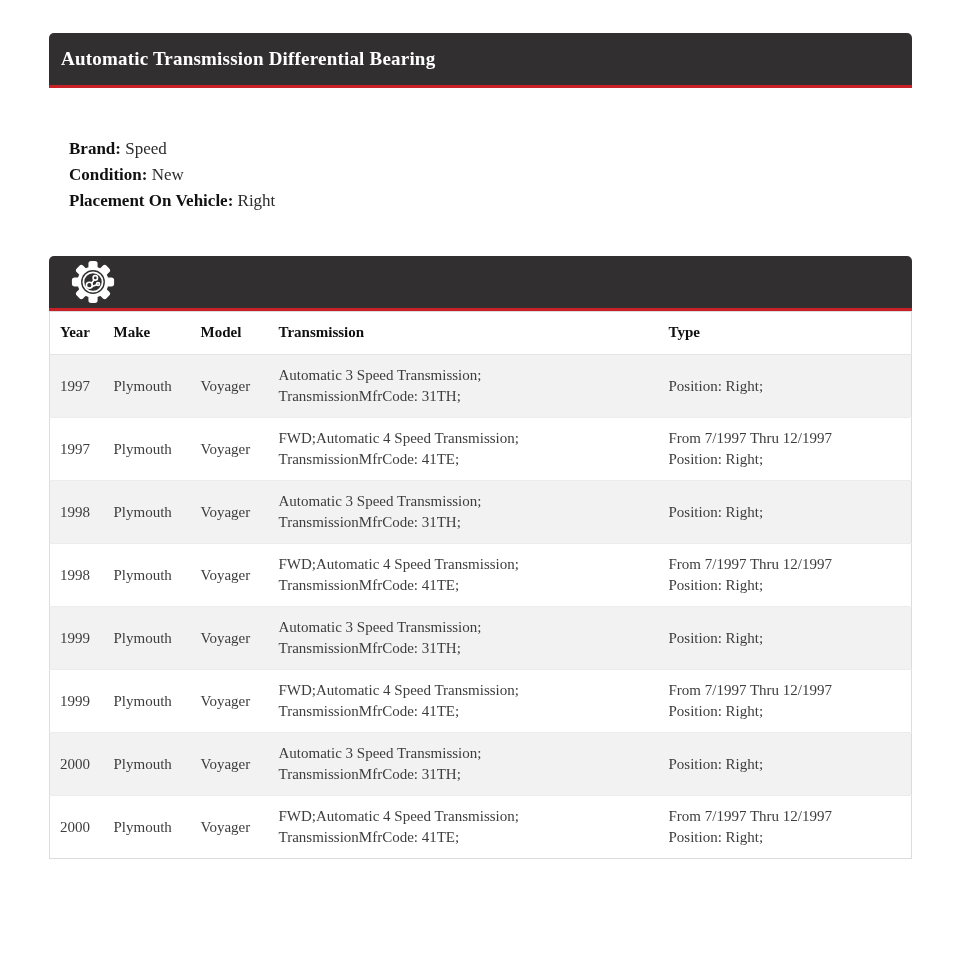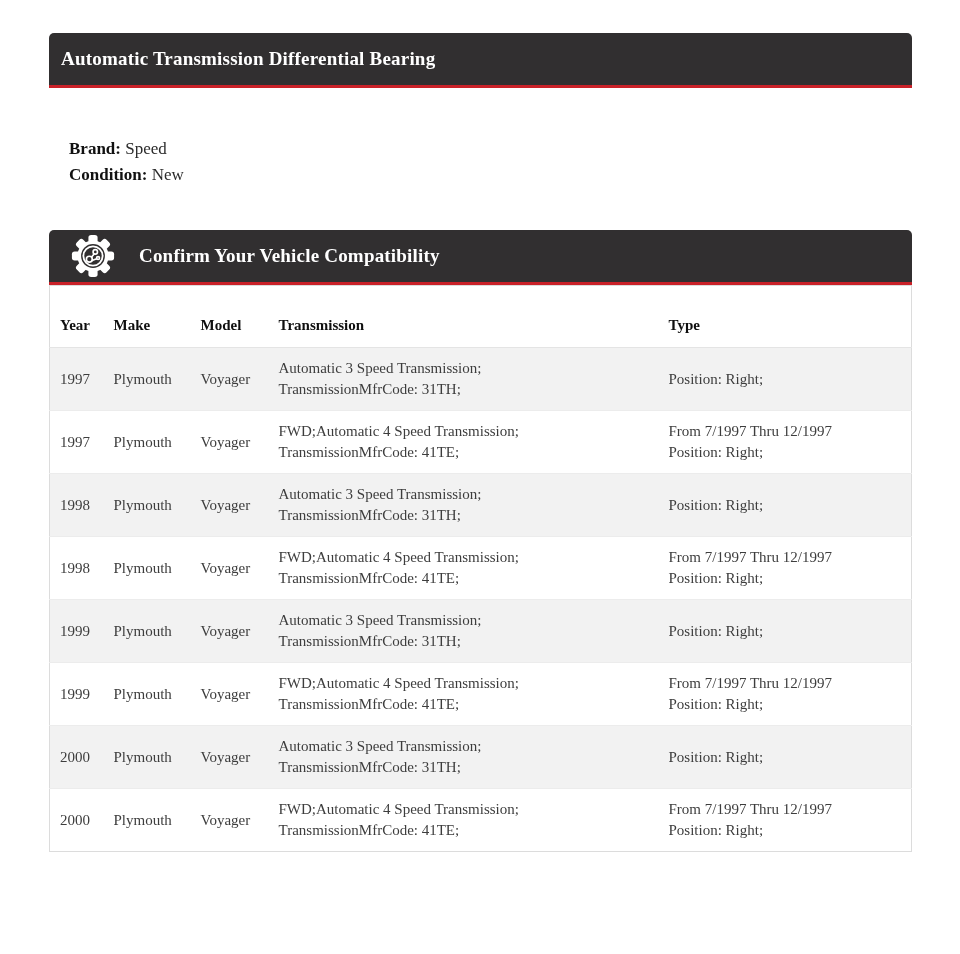--- a/index.html
+++ b/index.html
@@ -61,21 +61,21 @@
   col.c-make { width: 87px; }
   col.c-model { width: 78px; }
   col.c-app { width: 390px; }
   col.c-notes { width: auto; }
 
   table.compat th {
     text-align: left;
     font-size: 15px;
     font-weight: 700;
     color: #0f0f0f;
-    padding: 31px 8px 13px 10px;
+    padding: 12px 8px 13px 10px;
     background: #ffffff;
     border-bottom: 1px solid #e4e4e4;
   }
   table.compat td {
     font-size: 15px;
     color: #3d3d3d;
     line-height: 21px;
     padding: 10px 8px 10px 10px;
     vertical-align: middle;
     height: 42px;
@@ -93,20 +93,21 @@
 
   <div class="bar title-bar">
     <span class="bar-text">Automatic Transmission Differential Bearing</span>
   </div>
 
 
   <div class="desc-block">
     <br>
     <span><span class="desc-label">Brand:</span> <span>Speed</span></span><br>
     <span><span class="desc-label">Condition:</span> <span>New</span></span><br>
+    <span><span class="desc-label">Placement On Vehicle:</span> <span>Right</span></span>
   </div>
 
   <div class="compat-wrap">
     <div class="bar compat-bar">
       <svg class="gear" viewBox="0 0 48 48" aria-hidden="true">
         <g fill="#ffffff">
           <rect x="19" y="1" width="10" height="46" rx="3"></rect>
           <rect x="19" y="1" width="10" height="46" rx="3" transform="rotate(45 24 24)"></rect>
           <rect x="19" y="1" width="10" height="46" rx="3" transform="rotate(90 24 24)"></rect>
           <rect x="19" y="1" width="10" height="46" rx="3" transform="rotate(135 24 24)"></rect>
@@ -115,21 +116,20 @@
         <circle cx="24" cy="24" r="13" fill="#312f30"></circle>
         <circle cx="24" cy="24" r="10.5" fill="none" stroke="#ffffff" stroke-width="2"></circle>
         <g stroke="#ffffff" stroke-width="1.8" fill="none" stroke-linecap="round">
           <circle cx="20" cy="27.5" r="3.2"></circle>
           <circle cx="26.5" cy="19.5" r="2.4"></circle>
           <path d="M22.5 25 L25 22"></path>
           <path d="M23 29 L28 27"></path>
           <circle cx="29.5" cy="26.2" r="1.6"></circle>
         </g>
       </svg>
-      <span class="bar-text compat-title">Confirm Your Vehicle Compatibility</span>
     </div>
 
     <table class="compat">
       <colgroup>
         <col class="c-year">
           <col class="c-make">
           <col class="c-model">
           <col class="c-app">
           <col class="c-notes">
       </colgroup>

